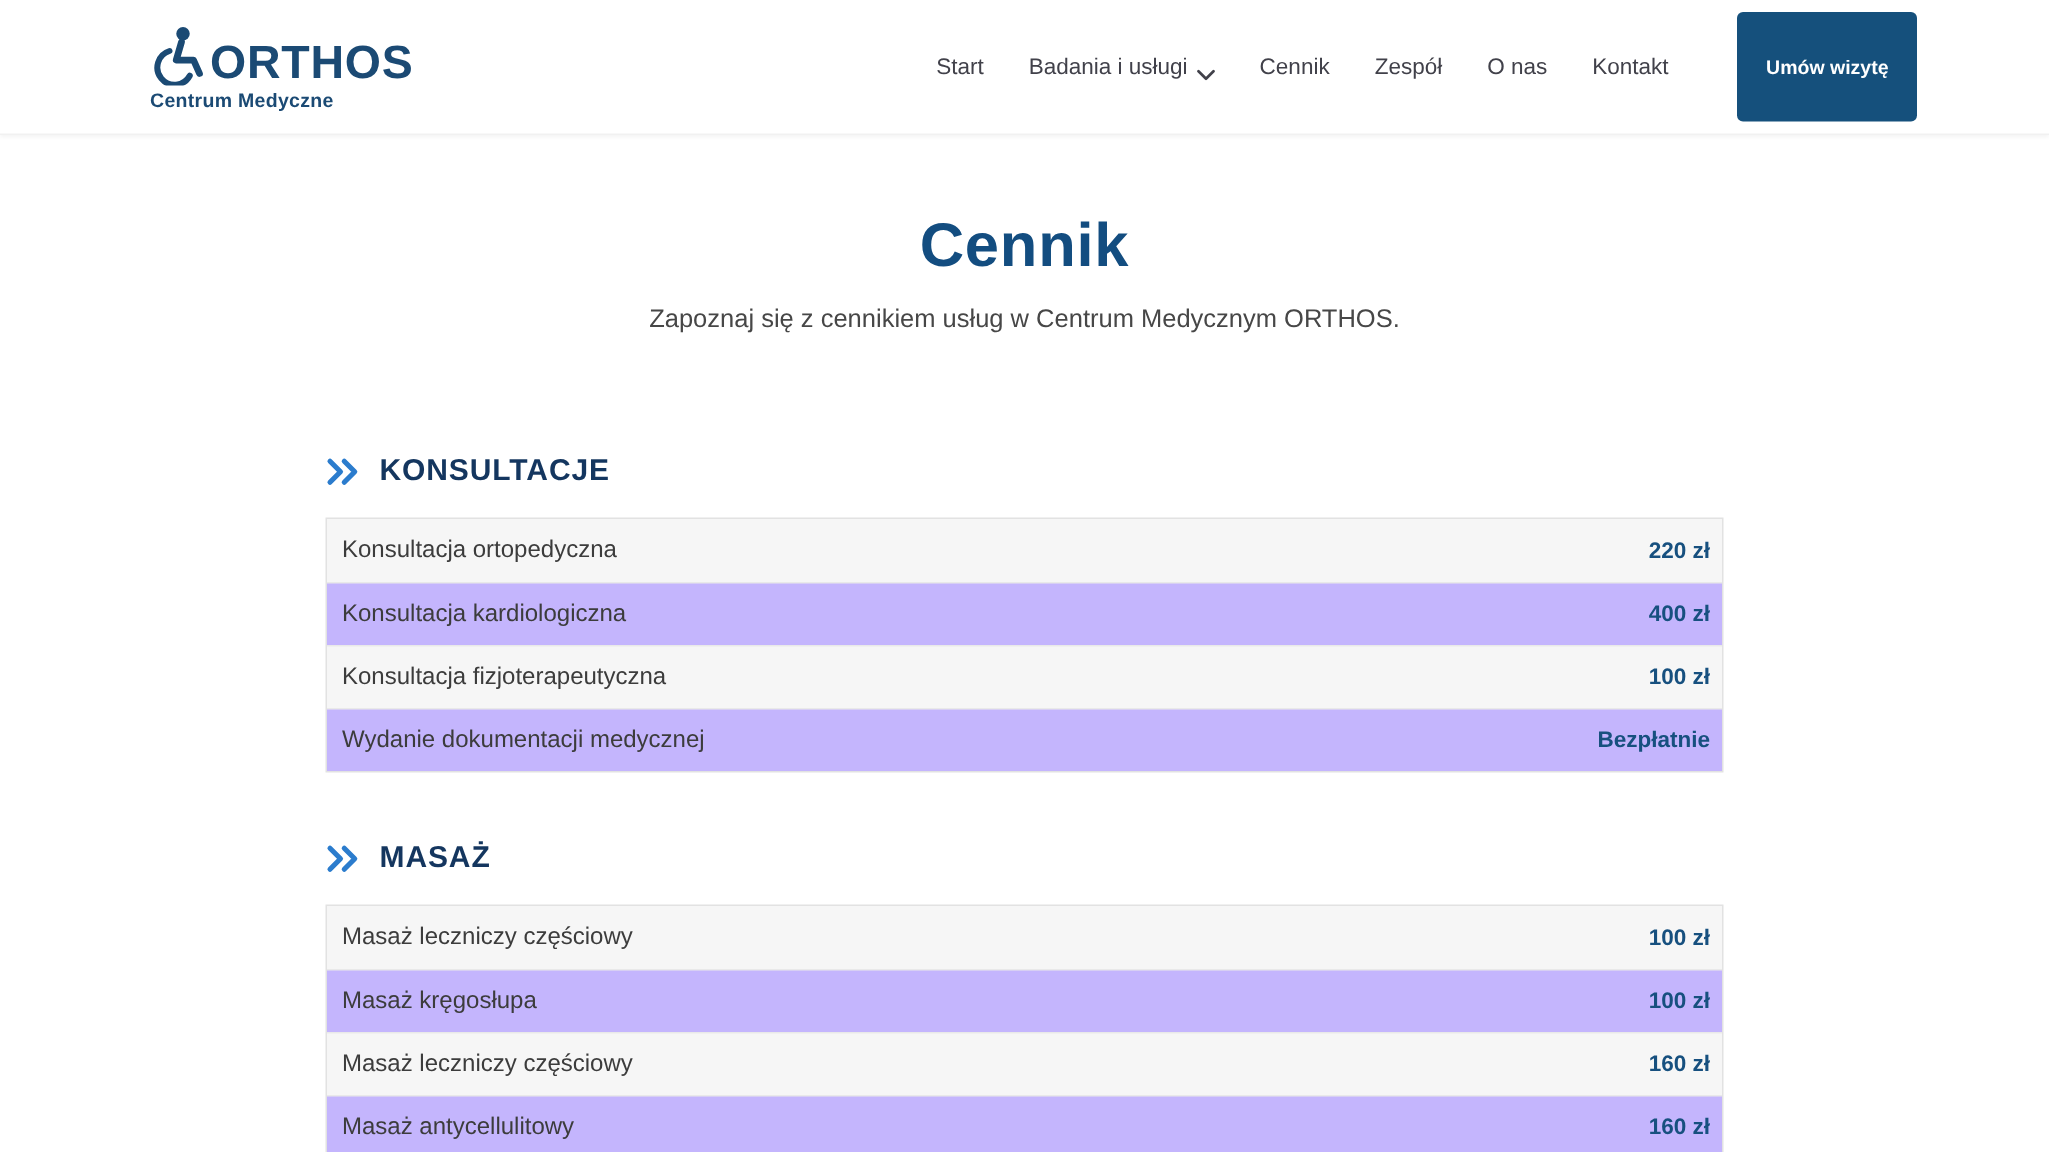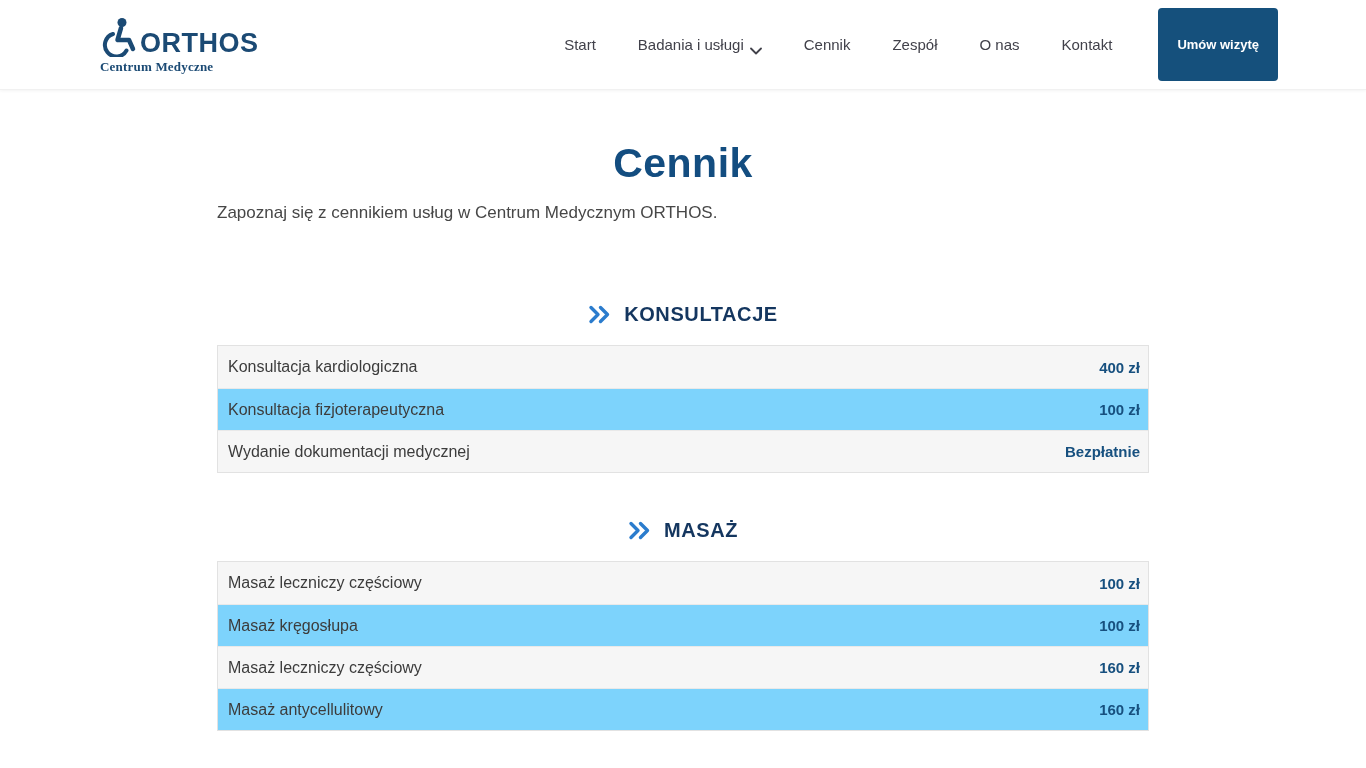--- a/index.html
+++ b/index.html
@@ -8,51 +8,51 @@
 
   
   .site-header {
     height:90px; display:flex; align-items:center;
     padding:0 88px 0 100px; background:#ffffff;
     border-bottom:1px solid #f1f1f1;
     box-shadow:0 1px 3px rgba(0,0,0,0.05);
   }
   .logo { display:flex; flex-direction:column; line-height:1; cursor:pointer; }
   .logo-top { display:flex; align-items:flex-end; gap:2px; }
-  .logo-title { font-size:27px; font-weight:700; color:#1b4a74; letter-spacing:0.5px; }
-  .logo-sub { font-size:13px; font-weight:700; color:#1b4a74; margin-top:3px; letter-spacing:0.2px;font-family:Liberation Serif, serif; }
+  .logo-title { font-size:31px; font-weight:700; color:#1b4a74; letter-spacing:0.5px; }
+  .logo-sub { font-size:13px; font-weight:700; color:#1b4a74; margin-top:3px; letter-spacing:0.2px; }
 
-  .main-nav { display:flex; align-items:center; gap:42px; margin-left:auto; }
+  .main-nav { display:flex; align-items:center; gap:30px; margin-left:auto; }
   .nav-item { display:flex; align-items:center; gap:6px; font-size:15px; color:#41414a;
               cursor:pointer; white-space:nowrap; }
   .chev-down { width:12px; height:8px; display:inline-block; }
 
   .cta-button {
     margin-left:46px; background:#15507c; color:#ffffff; border:none; cursor:pointer;
     font-family:"Liberation Sans", sans-serif;
     font-size:13px; font-weight:700; padding:29px 19px; border-radius:4px;
   }
 
   
   .content { width:932px; margin:0 auto; }
   .page-title { margin-top:50px; text-align:center; font-size:41px; font-weight:700;
                 color:#134d80; letter-spacing:0.5px; }
-  .page-subtitle { margin-top:16px; text-align:left; font-size:17px; color:#474747; }
+  .page-subtitle { margin-top:16px; text-align:center; font-size:17px; color:#474747; }
 
   
   .sections { margin-top:80px; }
   .price-section { margin-bottom:46px; }
-  .section-header { display:flex; align-items:center; gap:12px; margin-bottom:19px;justify-content:center; }
+  .section-header { display:flex; align-items:center; gap:12px; margin-bottom:19px; }
   .section-title { font-size:20px; font-weight:700; color:#14365f; letter-spacing:0.6px;
                    text-transform:uppercase; }
   .dbl-chevron { width:24px; height:19px; flex:0 0 auto; }
 
   .price-table { border:1px solid #e2e2e2; }
   .price-row { display:flex; align-items:center; justify-content:space-between;
-               height:42px; padding:0 8px 0 10px; background:#7dd3fc; }
+               height:42px; padding:0 8px 0 10px; background:#c4b5fd; }
   .price-row:nth-child(odd) { background:#f6f6f6; }
   .price-row + .price-row { border-top:1px solid #e9e9e9; }
   .row-label { font-size:16px; color:#3c3c3c; }
   .row-price { font-size:15px; font-weight:700; color:#17507f; white-space:nowrap; }
 </style>
 </head>
 <body>
 
 <header class="site-header">
   <div class="logo">
@@ -120,20 +120,24 @@
         <div class="section-header">
           <span class="dbl-chevron">
             <svg width="24" height="19" viewBox="0 0 24 19" fill="none">
               <path d="M3 2.5 L10 9.5 L3 16.5" stroke="#2b7ccd" stroke-width="3.4" stroke-linecap="round" stroke-linejoin="round"></path>
               <path d="M12.5 2.5 L19.5 9.5 L12.5 16.5" stroke="#2b7ccd" stroke-width="3.4" stroke-linecap="round" stroke-linejoin="round"></path>
             </svg>
           </span>
           <h2 class="section-title">KONSULTACJE</h2>
         </div>
         <div class="price-table">
+      <div class="price-row">
+        <span class="row-label">Konsultacja ortopedyczna</span>
+        <span class="row-price">220 zł</span>
+      </div>
 
       <div class="price-row">
         <span class="row-label">Konsultacja kardiologiczna</span>
         <span class="row-price">400 zł</span>
       </div>
 
       <div class="price-row">
         <span class="row-label">Konsultacja fizjoterapeutyczna</span>
         <span class="row-price">100 zł</span>
       </div>

